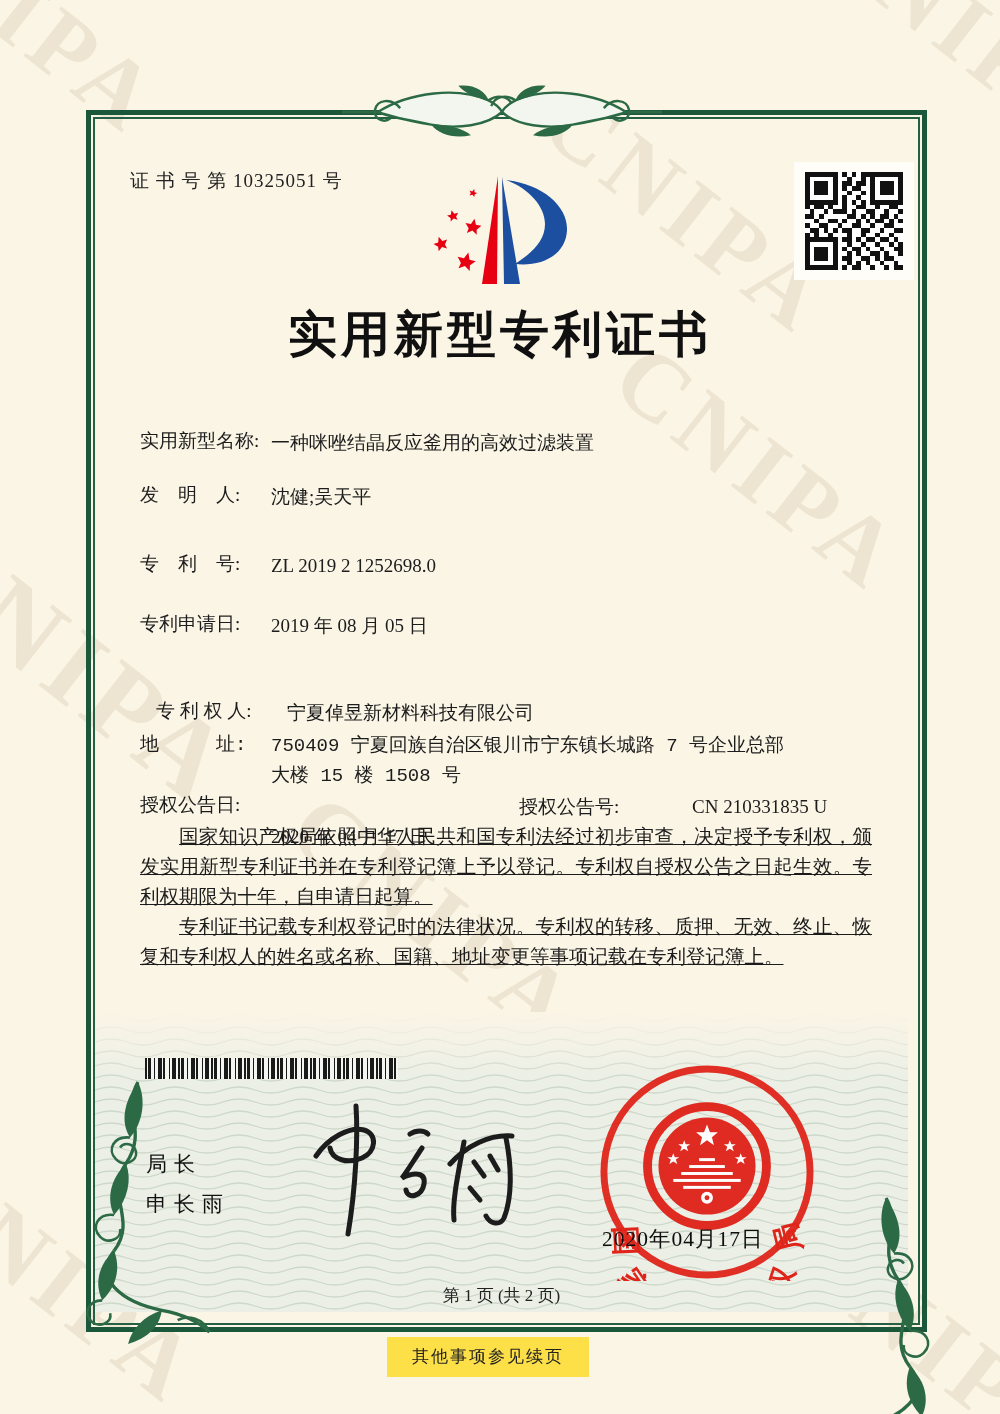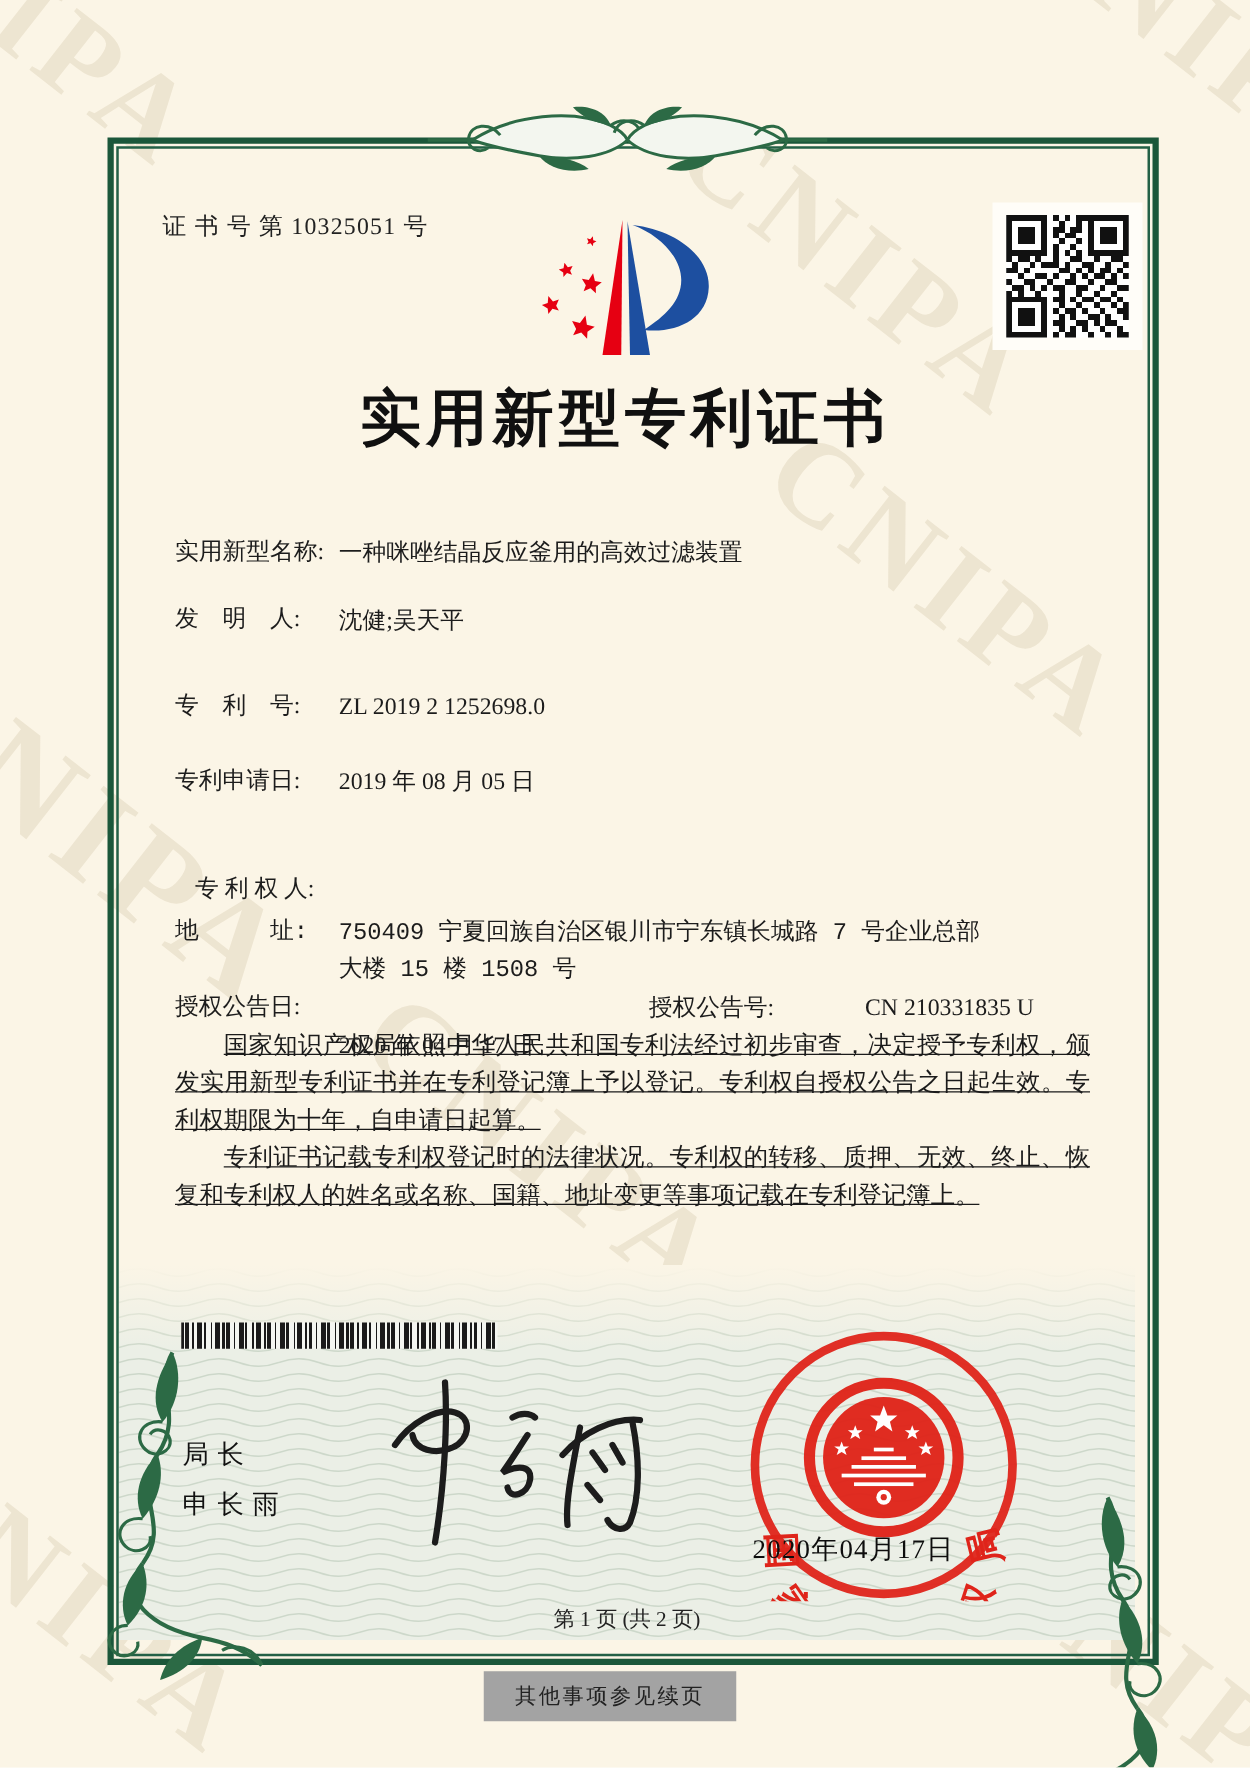--- a/index.html
+++ b/index.html
@@ -52,21 +52,21 @@
             letter-spacing:7px;line-height:40px;font-family:"Liberation Sans",sans-serif;}
   .signature{position:absolute;left:298px;top:1086px;}
 
   .seal{position:absolute;left:598px;top:1063px;width:218px;height:218px;}
   .seal-date{position:absolute;left:602px;top:1224px;width:212px;text-align:left;
              font-size:21.5px;color:#0d0d0d;letter-spacing:1px;}
 
   .page-info{position:absolute;left:86px;top:1284px;width:831px;text-align:center;
              font-size:17px;color:#222;}
   .cont-note{position:absolute;left:387px;top:1337px;width:202px;height:40px;line-height:40px;
-             background:#a3a3a3;text-align:center;font-size:17px;color:#222;letter-spacing:2px;}
+             background:#fde047;text-align:center;font-size:17px;color:#222;letter-spacing:2px;}
 
   .ornament-top{position:absolute;left:342px;top:80px;z-index:5;}
   .flourish{position:absolute;z-index:5;}
   .flourish.bl{left:52px;top:1080px;}
   .flourish.br{left:812px;top:1196px;transform:scaleX(-1);}
 </style>
 </head>
 <body>
 
 <div class="page">
@@ -196,20 +196,21 @@
     <div class="field" style="top:551px;">
       <span class="lab">专　利　号:</span>
       <span class="val">ZL 2019 2 1252698.0</span>
     </div>
     <div class="field" style="top:611px;">
       <span class="lab">专利申请日:</span>
       <span class="val">2019 年 08 月 05 日</span>
     </div>
     <div class="field" style="top:698px;margin-left:16px;">
       <span class="lab">专 利 权 人:</span>
+      <span class="val">宁夏倬昱新材料科技有限公司</span>
     </div>
     <div class="field" style="top:731px;font-family:Liberation Mono, monospace;">
       <span class="lab">地　　　址:</span>
       <span class="val">750409 宁夏回族自治区银川市宁东镇长城路 7 号企业总部
 大楼 15 楼 1508 号</span>
     </div>
     <div class="field" style="top:792px;">
       <span class="lab">授权公告日:</span>
       <span class="val" style="position:relative;">
         <span>2020 年 04 月 17 日</span>

